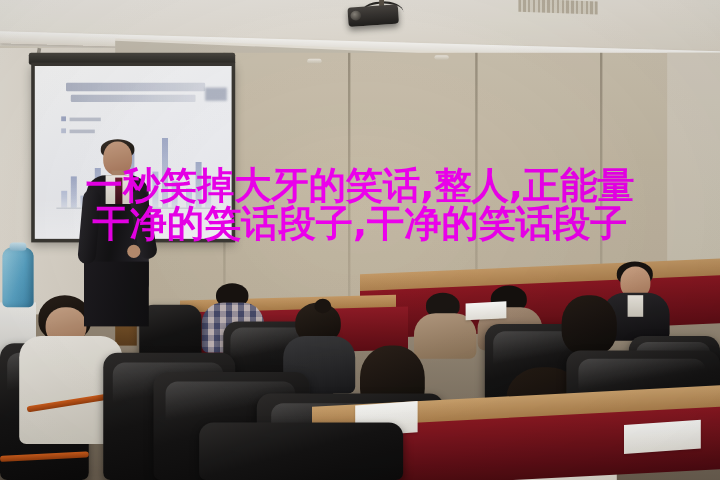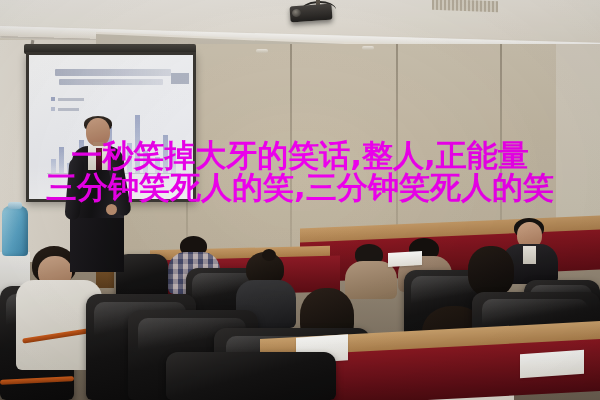--- a/index.html
+++ b/index.html
@@ -362,17 +362,17 @@
     <div id="p-neck"></div>
     <div id="p-shirt"></div>
     <div id="p-tie"></div>
     <div id="p-armL"></div>
     <div id="p-armR"></div>
     <div id="p-hand"></div>
   </div>
 
   <div id="watermark">
     <span class="wm-line l1">一秒笑掉大牙的笑话,整人,正能量</span>
-    <span class="wm-line l2">三分钟笑死人的笑,三分钟笑死人的笑</span>
+    <span class="wm-line l2">干净的笑话段子,干净的笑话段子</span>
   </div>
 
   <div class="layer" id="grain"></div>
 </div>
 
 </body></html>

